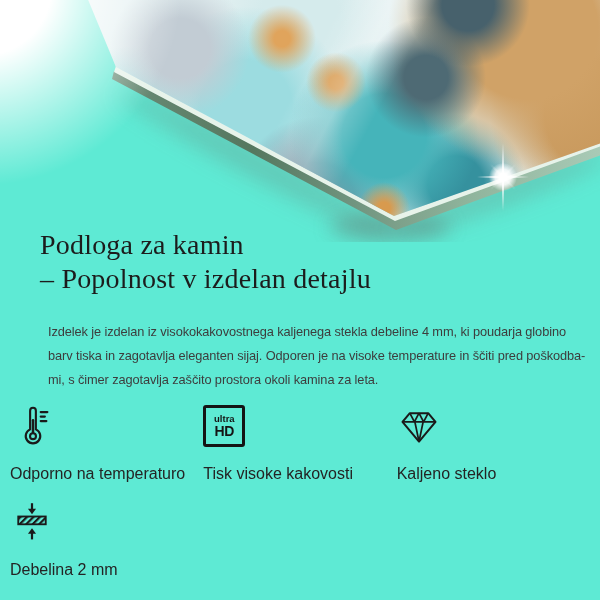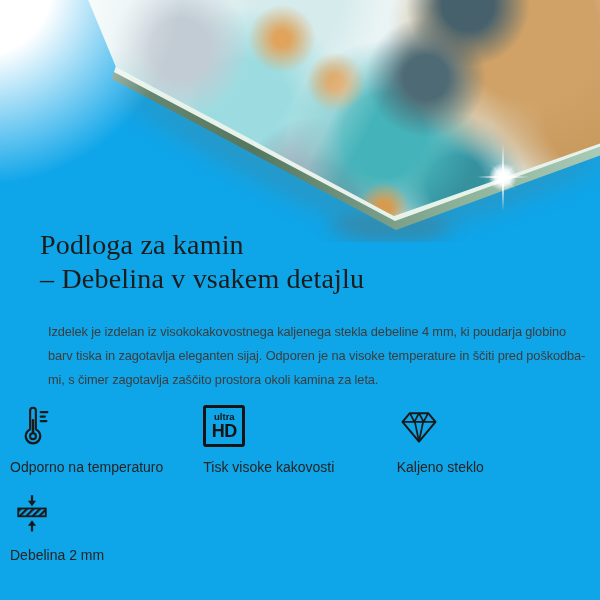--- a/index.html
+++ b/index.html
@@ -1,20 +1,20 @@
 <!DOCTYPE html>
 <html><head>
 <meta charset="utf-8">
 <style>
   html,body{margin:0;padding:0;}
   body{
     width:600px;height:600px;background:#ffffff;overflow:hidden;
     font-family:"Liberation Sans", sans-serif;position:relative;
   }
-  .page{position:absolute;inset:0;background:#0ea5e9;}
+  .page{position:absolute;inset:0;background:#5eead4;}
 
   
   .hero{position:absolute;left:0;top:0;width:600px;height:242px;overflow:hidden;}
 
   .glass-shadow{position:absolute;background:rgba(105,115,110,0.30);filter:blur(11px);border-radius:50%;}
   .glass-shadow.s-left{left:120px;top:78px;width:310px;height:26px;transform:rotate(28deg);transform-origin:left center;}
   .glass-shadow.s-right{left:398px;top:222px;width:225px;height:22px;transform:rotate(-20.5deg);transform-origin:left center;}
   .glass-shadow.s-corner{left:330px;top:212px;width:120px;height:30px;filter:blur(9px);background:rgba(95,105,100,0.35);}
 
   .glass-edge-light{position:absolute;inset:0;background:#e7f3ea;
@@ -66,26 +66,26 @@
 
   .desc{position:absolute;left:40px;top:312px;margin:8px;color:#3d3d3d;
     font-size:12.8px;line-height:24.2px;letter-spacing:-0.1px;}
   .desc span{display:block;white-space:nowrap;}
 
   
   .features{position:absolute;left:10px;top:400px;width:580px;
     display:grid;grid-template-columns:repeat(3,1fr);row-gap:13px;}
   .feature{display:flex;flex-direction:column;align-items:flex-start;}
   .icon-box{height:52px;display:flex;align-items:center;justify-content:center;color:#1a1a1a;}
-  .feature .label{margin-top:7px;font-size:14px;color:#242424;letter-spacing:0;}
+  .feature .label{margin-top:13px;font-size:16px;color:#242424;letter-spacing:0;}
 
   .uhd-box{width:36px;height:36px;border:3px solid #141414;border-radius:3px;
     display:flex;flex-direction:column;align-items:center;justify-content:center;line-height:1;}
   .uhd-box .t1{font-size:9.5px;font-weight:700;color:#141414;}
-  .uhd-box .t2{font-size:18px;font-weight:800;color:#141414;margin-top:0px;letter-spacing:-0.3px;}
+  .uhd-box .t2{font-size:14px;font-weight:800;color:#141414;margin-top:0px;letter-spacing:-0.3px;}
 
   .stripes{width:38px;height:38px;
     background:repeating-linear-gradient(135deg,#1a1a1a 0 4px,rgba(0,0,0,0) 4px 9.5px);
     clip-path:polygon(0 100%,100% 100%,100% 0);}
 </style>
 </head>
 <body>
 
 <div class="page">
 
@@ -101,21 +101,21 @@
       <div class="ray-d"></div>
       <div class="ray-d ray-d2"></div>
       <div class="ray-v"></div>
       <div class="ray-h"></div>
       <div class="glow"></div>
     </div>
   </div>
 
   <h1 class="title">
     <span>Podloga za kamin</span>
-    <span>– Debelina v vsakem detajlu</span>
+    <span>– Popolnost v izdelan detajlu</span>
   </h1>
 
   <p class="desc">
     <span>Izdelek je izdelan iz visokokakovostnega kaljenega stekla debeline 4 mm, ki poudarja globino</span>
     <span>barv tiska in zagotavlja eleganten sijaj. Odporen je na visoke temperature in ščiti pred poškodba-</span>
     <span>mi, s čimer zagotavlja zaščito prostora okoli kamina za leta.</span>
   </p>
 
   <div class="features">
 

